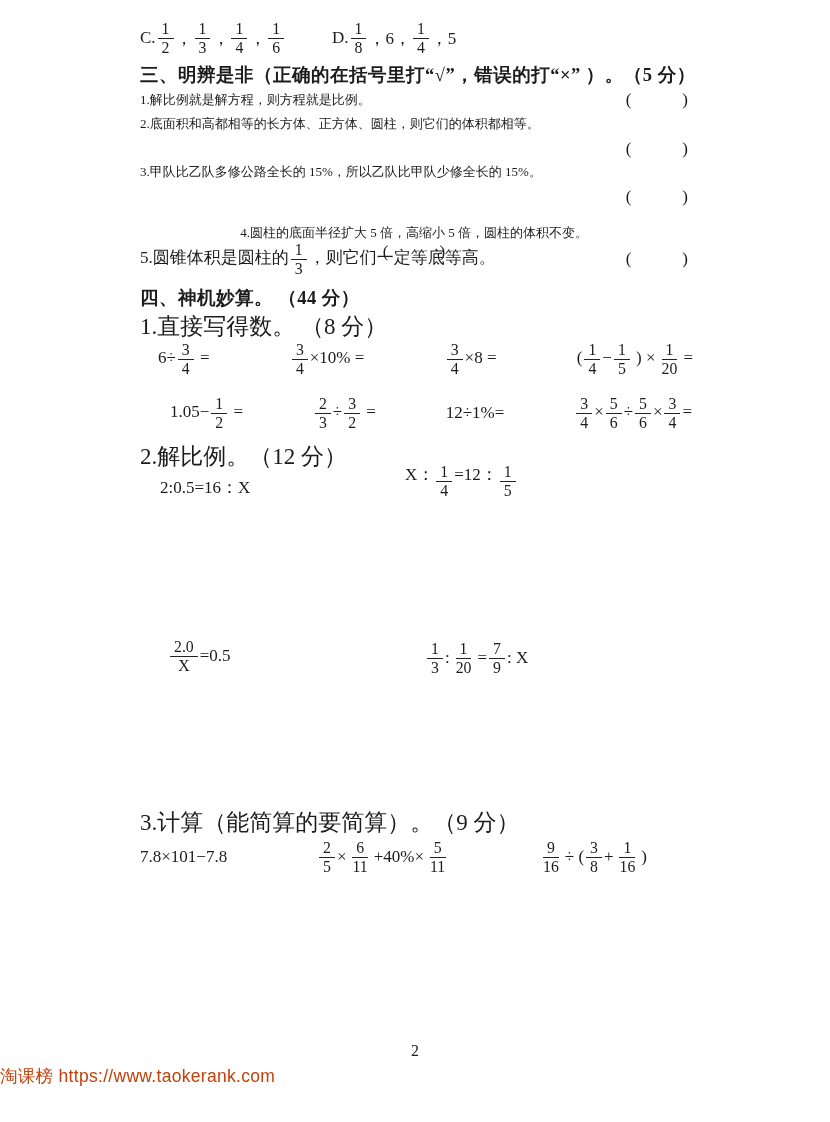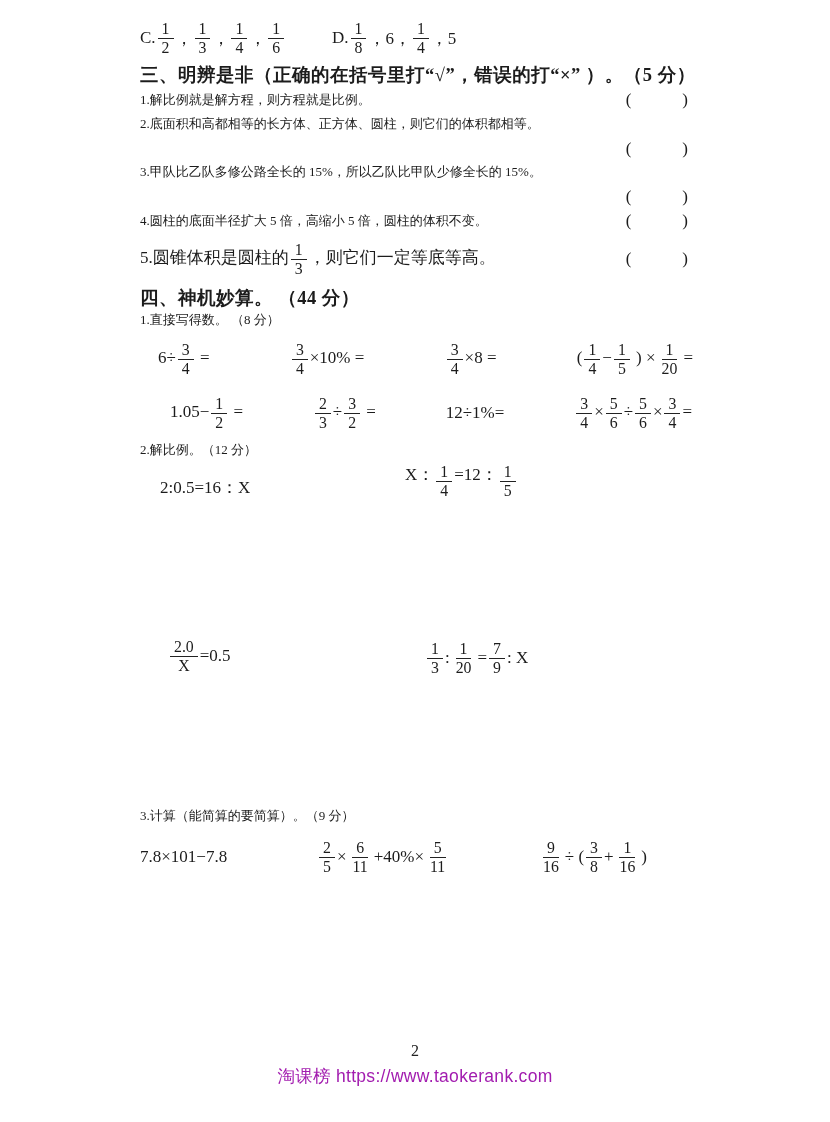--- a/index.html
+++ b/index.html
@@ -26,21 +26,21 @@
     align-items:center;
     white-space:nowrap;
   }
   .qtext{font-size:13px;white-space:nowrap;}
   .bracket{white-space:pre;font-size:17px;}
   .bracket-line{
     left:140px;width:548px;
     text-align:right;
     font-size:17px;
   }
-  .subtitle{font-size:13px;white-space:nowrap;}
+  .subtitle{font-size:23px;white-space:nowrap;}
   .expr-row{
     display:flex;
     justify-content:space-between;
     align-items:center;
     white-space:nowrap;
   }
   .math{font-size:17px;white-space:nowrap;}
   .frac{
     display:inline-flex;
     flex-direction:column;
@@ -53,23 +53,23 @@
   .frac .fn{padding:0 4px;border-bottom:1.4px solid #222;}
   .frac .fd{padding:0 4px;}
   .page-number{
     left:0;width:830px;
     text-align:center;
     font-size:16px;
     color:#222;
   }
   .watermark{
     left:0;width:830px;
-    text-align:center;
+    text-align:left;
     font-size:17.5px;
-    color:#a21caf;
+    color:#c2410c;
     font-family:"Liberation Sans","DejaVu Sans",sans-serif;
     letter-spacing:0.3px;
   }
 </style>
 </head>
 <body>
 
 <div class="page">
 
   <div class="abs math" style="left:140px;top:14px;height:48px;display:flex;align-items:center;">C. <span class="frac">
@@ -103,21 +103,21 @@
   <div class="abs qtext" style="left:140px;top:115px;">2.底面积和高都相等的长方体、正方体、圆柱，则它们的体积都相等。</div>
   <div class="abs bracket-line" style="top:139px;">
     <span class="bracket">(            )</span>
   </div>
 
   <div class="abs qtext" style="left:140px;top:163px;">3.甲队比乙队多修公路全长的 15%，所以乙队比甲队少修全长的 15%。</div>
   <div class="abs bracket-line" style="top:187px;">
     <span class="bracket">(            )</span>
   </div>
 
-  <div class="abs qline" style="top:211px;">
+  <div class="abs qline" style="top:224px;flex-direction:column;">
     <span class="qtext">4.圆柱的底面半径扩大 5 倍，高缩小 5 倍，圆柱的体积不变。</span>
     <span class="bracket">(            )</span>
   </div>
 
   <div class="abs qline" style="top:236px;height:46px;">
     <span class="qtext math">5.圆锥体积是圆柱的<span class="frac">
           <span class="fn">1</span>
           <span class="fd">3</span>
         </span>，则它们一定等底等高。</span>
     <span class="bracket">(            )</span>

